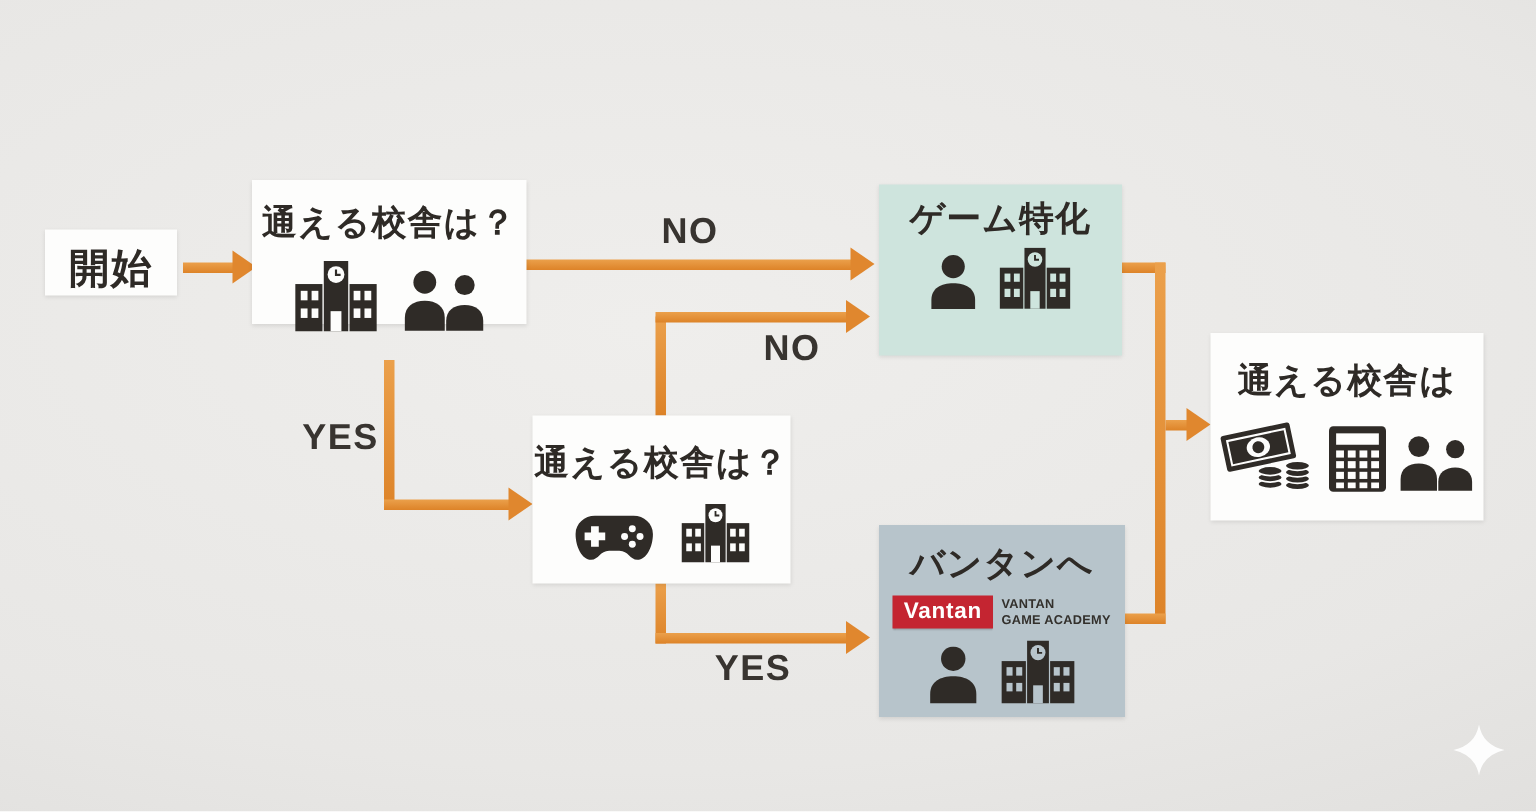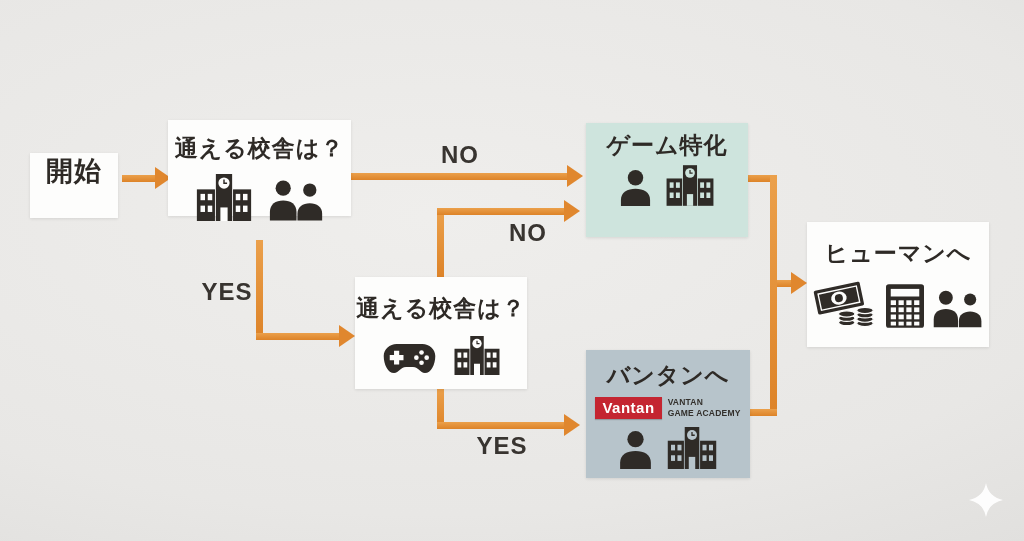--- a/index.html
+++ b/index.html
@@ -58,21 +58,21 @@
   <div class="edge" style="left:437px;top:422px;width:130px;height:7px;"></div>
   <div class="ah" style="left:564px;top:414px;"></div>
   <div class="elabel" style="left:468px;top:432px;width:68px;">YES</div>
 
   <div class="edge" style="left:748px;top:175px;width:29px;height:7px;"></div>
   <div class="edge" style="left:770px;top:175px;width:7px;height:241px;"></div>
   <div class="edge" style="left:748px;top:409px;width:29px;height:7px;"></div>
   <div class="edge" style="left:777px;top:280px;width:16px;height:7px;"></div>
   <div class="ah" style="left:791px;top:272px;"></div>
 
-  <div class="node" style="left:30px;top:153px;width:88px;height:65px;justify-content:flex-start;">
+  <div class="node" style="left:30px;top:153px;width:88px;height:44px;justify-content:flex-end;">
     <div class="ntitle" style="font-size:27px;">開始</div>
   </div>
 
   <div class="node" style="left:168px;top:120px;width:183px;height:96px;">
     <div class="ntitle" style="font-size:23px;margin-top:13px;">通える校舎は？</div>
     <div class="iconrow" style="gap:15px;margin-top:10px;">
       <span class="ink">
         <svg width="58" height="47" viewBox="0 0 64 52" fill="currentColor">
           <rect x="23" y="0" width="18" height="52"></rect>
           <rect x="2" y="17" width="20" height="35"></rect>
@@ -196,21 +196,21 @@
           <rect x="45" y="22" width="5" height="7" fill="#b7c4cb"></rect>
             <rect x="53" y="22" width="5" height="7" fill="#b7c4cb"></rect>
           <rect x="45" y="35" width="5" height="7" fill="#b7c4cb"></rect>
             <rect x="53" y="35" width="5" height="7" fill="#b7c4cb"></rect>
         </svg>
       </span>
     </div>
   </div>
 
   <div class="node" style="left:807px;top:222px;width:182px;height:125px;">
-    <div class="ntitle" style="font-size:23px;margin-top:16px;">ヒューマンへ</div>
+    <div class="ntitle" style="font-size:23px;margin-top:16px;">通える校舎は</div>
     <div class="iconrow" style="gap:8px;margin-top:10px;">
       <span class="ink">
         <svg width="66" height="49" viewBox="0 0 76 56" fill="currentColor">
           <g transform="rotate(-12 30 22)">
             <rect x="4" y="8" width="54" height="28" rx="2"></rect>
             <rect x="8.5" y="12.5" width="45" height="19" fill="none" stroke="#fdfdfc" stroke-width="1.6"></rect>
             <ellipse cx="31" cy="22" rx="9" ry="7.5" fill="#fdfdfc"></ellipse>
             <circle cx="31" cy="22" r="4.6"></circle>
           </g>
           <g stroke="#fdfdfc" stroke-width="1.4">

